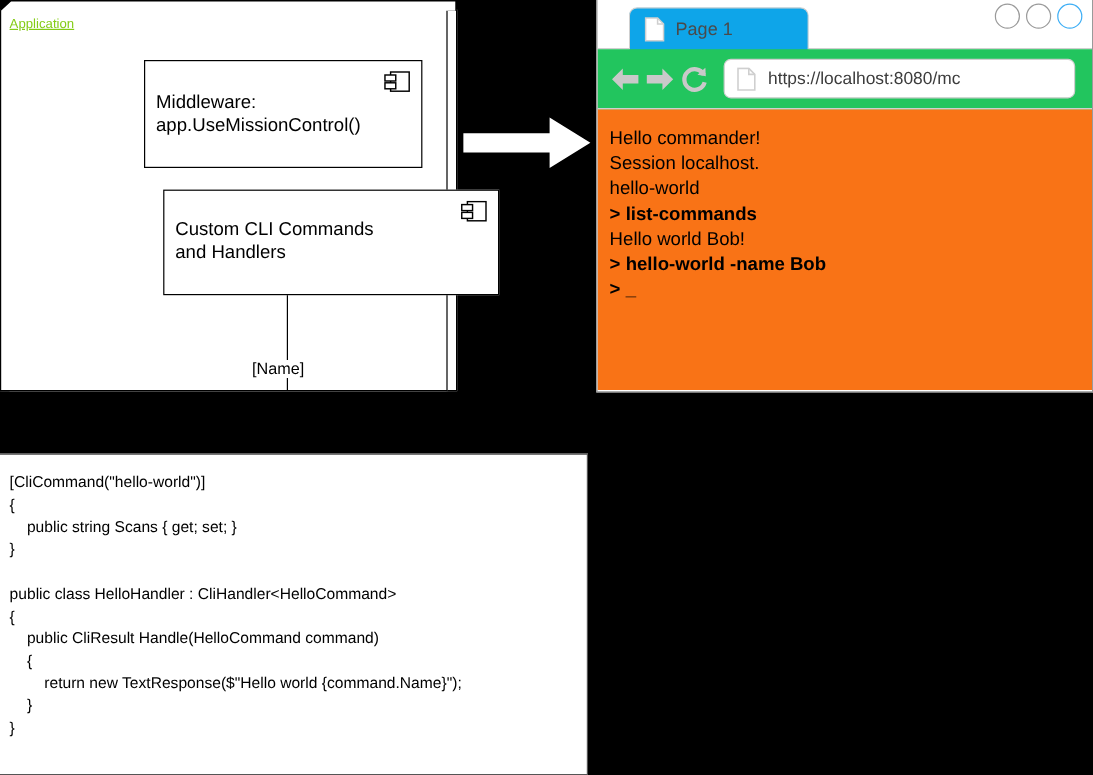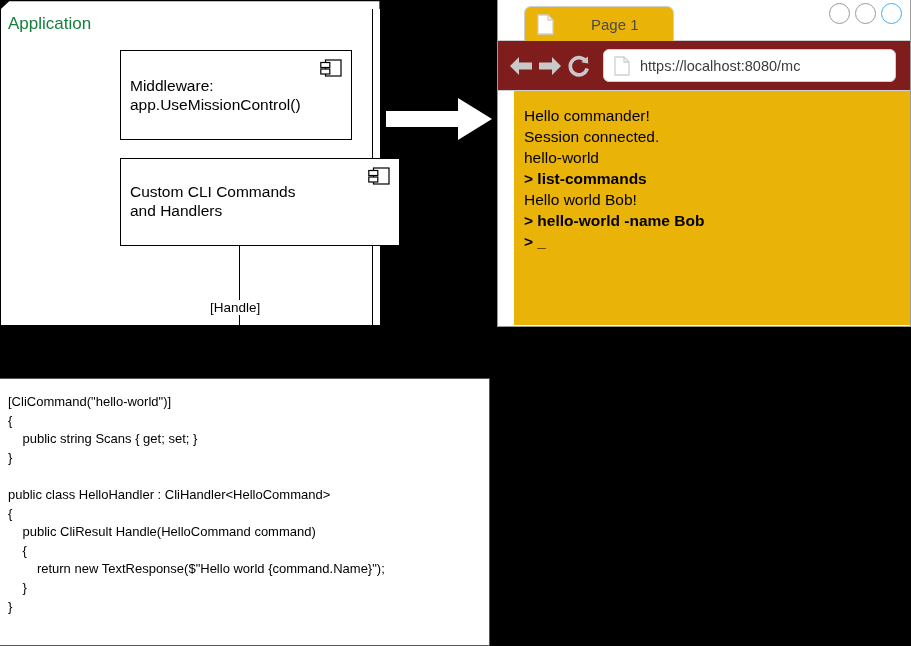--- a/index.html
+++ b/index.html
@@ -40,34 +40,35 @@
   }
   
   .pkg-fold {
     position: absolute;
     left: 0px; top: 0px;
     width: 381px; height: 10px;
   }
   .pkg-title {
     position: absolute;
     left: 8px; top: 14px;
-    font-size: 17px;
-    color: #15803d;
+    font-size: 11px;
+    color: #84cc16;
+    text-decoration: underline;
     letter-spacing: 0px;
     white-space: nowrap;
   }
 
   
   .uml-box {
     position: absolute;
     background: #ffffff;
     border: 1.5px solid #000000;
   }
   #uml-box-0 { left: 120px; top: 50px; width: 232px; height: 90px; }
-  #uml-box-1 { left: 120px; top: 158px; width: 280px; height: 88px; }
+  #uml-box-1 { left: 136px; top: 158px; width: 280px; height: 88px; }
   .uml-label {
     position: absolute;
     left: 9px;
     font-size: 15.5px;
     line-height: 19px;
     color: #000000;
     white-space: pre;
   }
   #uml-box-0 .uml-label { top: 25px; }
   #uml-box-1 .uml-label { top: 23px; }
@@ -115,28 +116,27 @@
   .tabstrip {
     position: relative;
     height: 41px;
     background: #ffffff;
     border-bottom: 1.5px solid #cfcfcf;
   }
   .tab {
     position: absolute;
     left: 26px; top: 6px;
     width: 150px; height: 36px;
-    background: #eab308;
+    background: #0ea5e9;
     border: 1.5px solid #cfcfcf;
     border-bottom: none;
     border-radius: 7px 7px 0 0;
     display: flex;
     align-items: center;
     padding-left: 12px;
-    gap: 28px;
   }
   .tab-title {
     font-size: 15px;
     color: #4a4a4a;
     margin-left: 9px;
     white-space: nowrap;
   }
   .win-controls {
     position: absolute;
     right: 8px; top: 3px;
@@ -147,21 +147,21 @@
     width: 21px; height: 21px;
     border-radius: 50%;
     background: transparent;
   }
   .win-dot.gray { border: 1.6px solid #9a9a9a; }
   .win-dot.blue { border: 1.6px solid #3daef5; }
 
   .navbar {
     position: relative;
     height: 50px;
-    background: #7f1d1d;
+    background: #22c55e;
     border-bottom: 1.5px solid #cfcfcf;
     display: flex;
     align-items: center;
     padding: 0 10px;
   }
   .nav-btn {
     width: 26px; height: 26px;
     display: flex; align-items: center; justify-content: center;
     margin-right: 3px;
   }
@@ -179,23 +179,22 @@
   }
   .url-text {
     font-size: 14.5px;
     color: #3c3c3c;
     margin-left: 10px;
     white-space: nowrap;
   }
 
   .viewport {
     padding: 14px 0 0 10px;
-    background: #eab308;
+    background: #f97316;
     height: 234px;
-    margin-left: 16px;
   }
   .term-line {
     font-size: 15.5px;
     line-height: 21px;
     color: #000000;
     white-space: pre;
   }
   .term-line.bold { font-weight: bold; }
 
   
@@ -244,21 +243,21 @@
       <div class="uml-label">Custom CLI Commands
 and Handlers</div>
       <svg class="comp-icon" viewBox="0 0 22 18">
         <rect x="5.5" y="1" width="15.5" height="16" fill="#ffffff" stroke="#000000" stroke-width="1.2"></rect>
         <rect x="0.8" y="3.5" width="9" height="5" fill="#ffffff" stroke="#000000" stroke-width="1.2"></rect>
         <rect x="0.8" y="10" width="9" height="5" fill="#ffffff" stroke="#000000" stroke-width="1.2"></rect>
       </svg>
     </div>
 
     <div class="connector"></div>
-    <div class="conn-label">[Handle]</div>
+    <div class="conn-label">[Name]</div>
   </div>
 
   <div class="arrow-wrap">
     <svg viewBox="0 0 107 44" width="107" height="44">
       <path d="M0,14 L72,14 L72,1 L106,22 L72,43 L72,30 L0,30 Z" fill="#ffffff"></path>
     </svg>
   </div>
 
   <div class="browser">
 
@@ -298,21 +297,21 @@
         <svg width="16" height="20" viewBox="0 0 16 20">
           <path d="M1,1 L10,1 L15,6 L15,19 L1,19 Z" fill="#ffffff" stroke="#cfcfcf" stroke-width="1.3"></path>
           <path d="M10,1 L10,6 L15,6" fill="none" stroke="#cfcfcf" stroke-width="1.3"></path>
         </svg>
         <span class="url-text">https://localhost:8080/mc</span>
       </div>
     </div>
 
     <div class="viewport">
       <div class="term-line">Hello commander!</div>
-      <div class="term-line">Session connected.</div>
+      <div class="term-line">Session localhost.</div>
       <div class="term-line">hello-world</div>
       <div class="term-line bold">&gt; list-commands</div>
       <div class="term-line">Hello world Bob!</div>
       <div class="term-line bold">&gt; hello-world -name Bob</div>
       <div class="term-line bold">&gt; _</div>
     </div>
   </div>
 
   <div class="code-panel">
     <div class="code-line">[CliCommand("hello-world")]</div>

